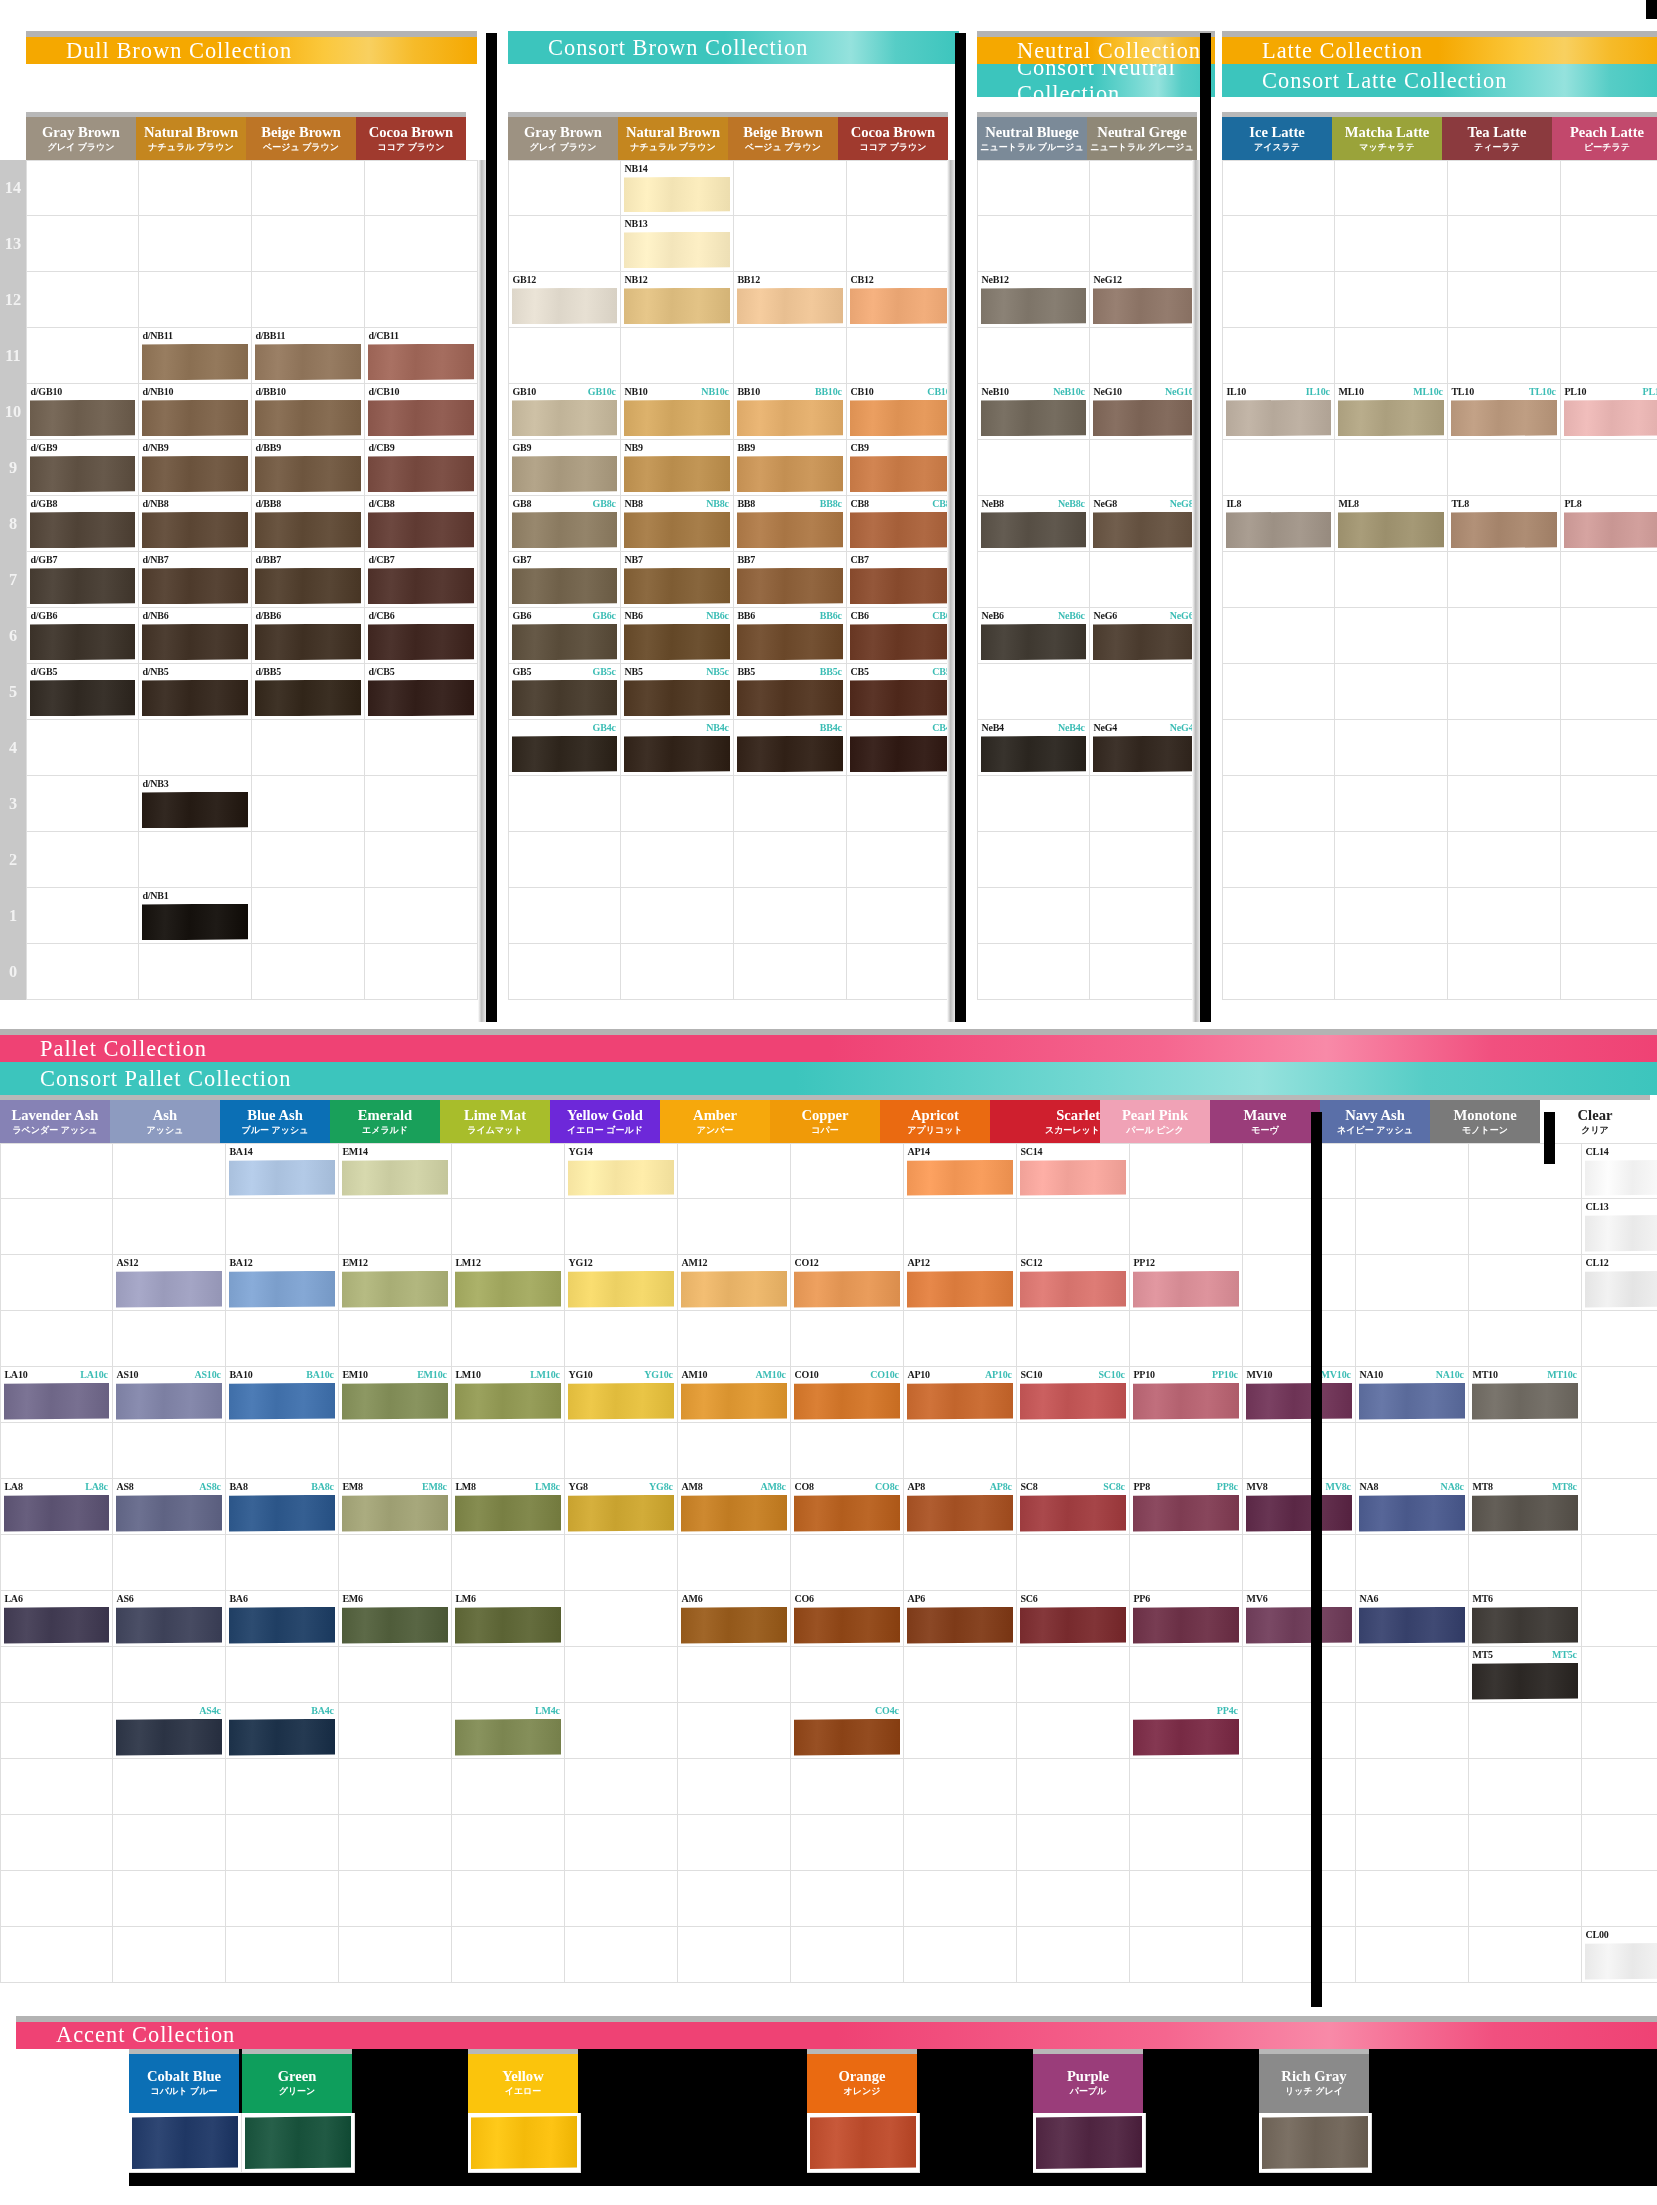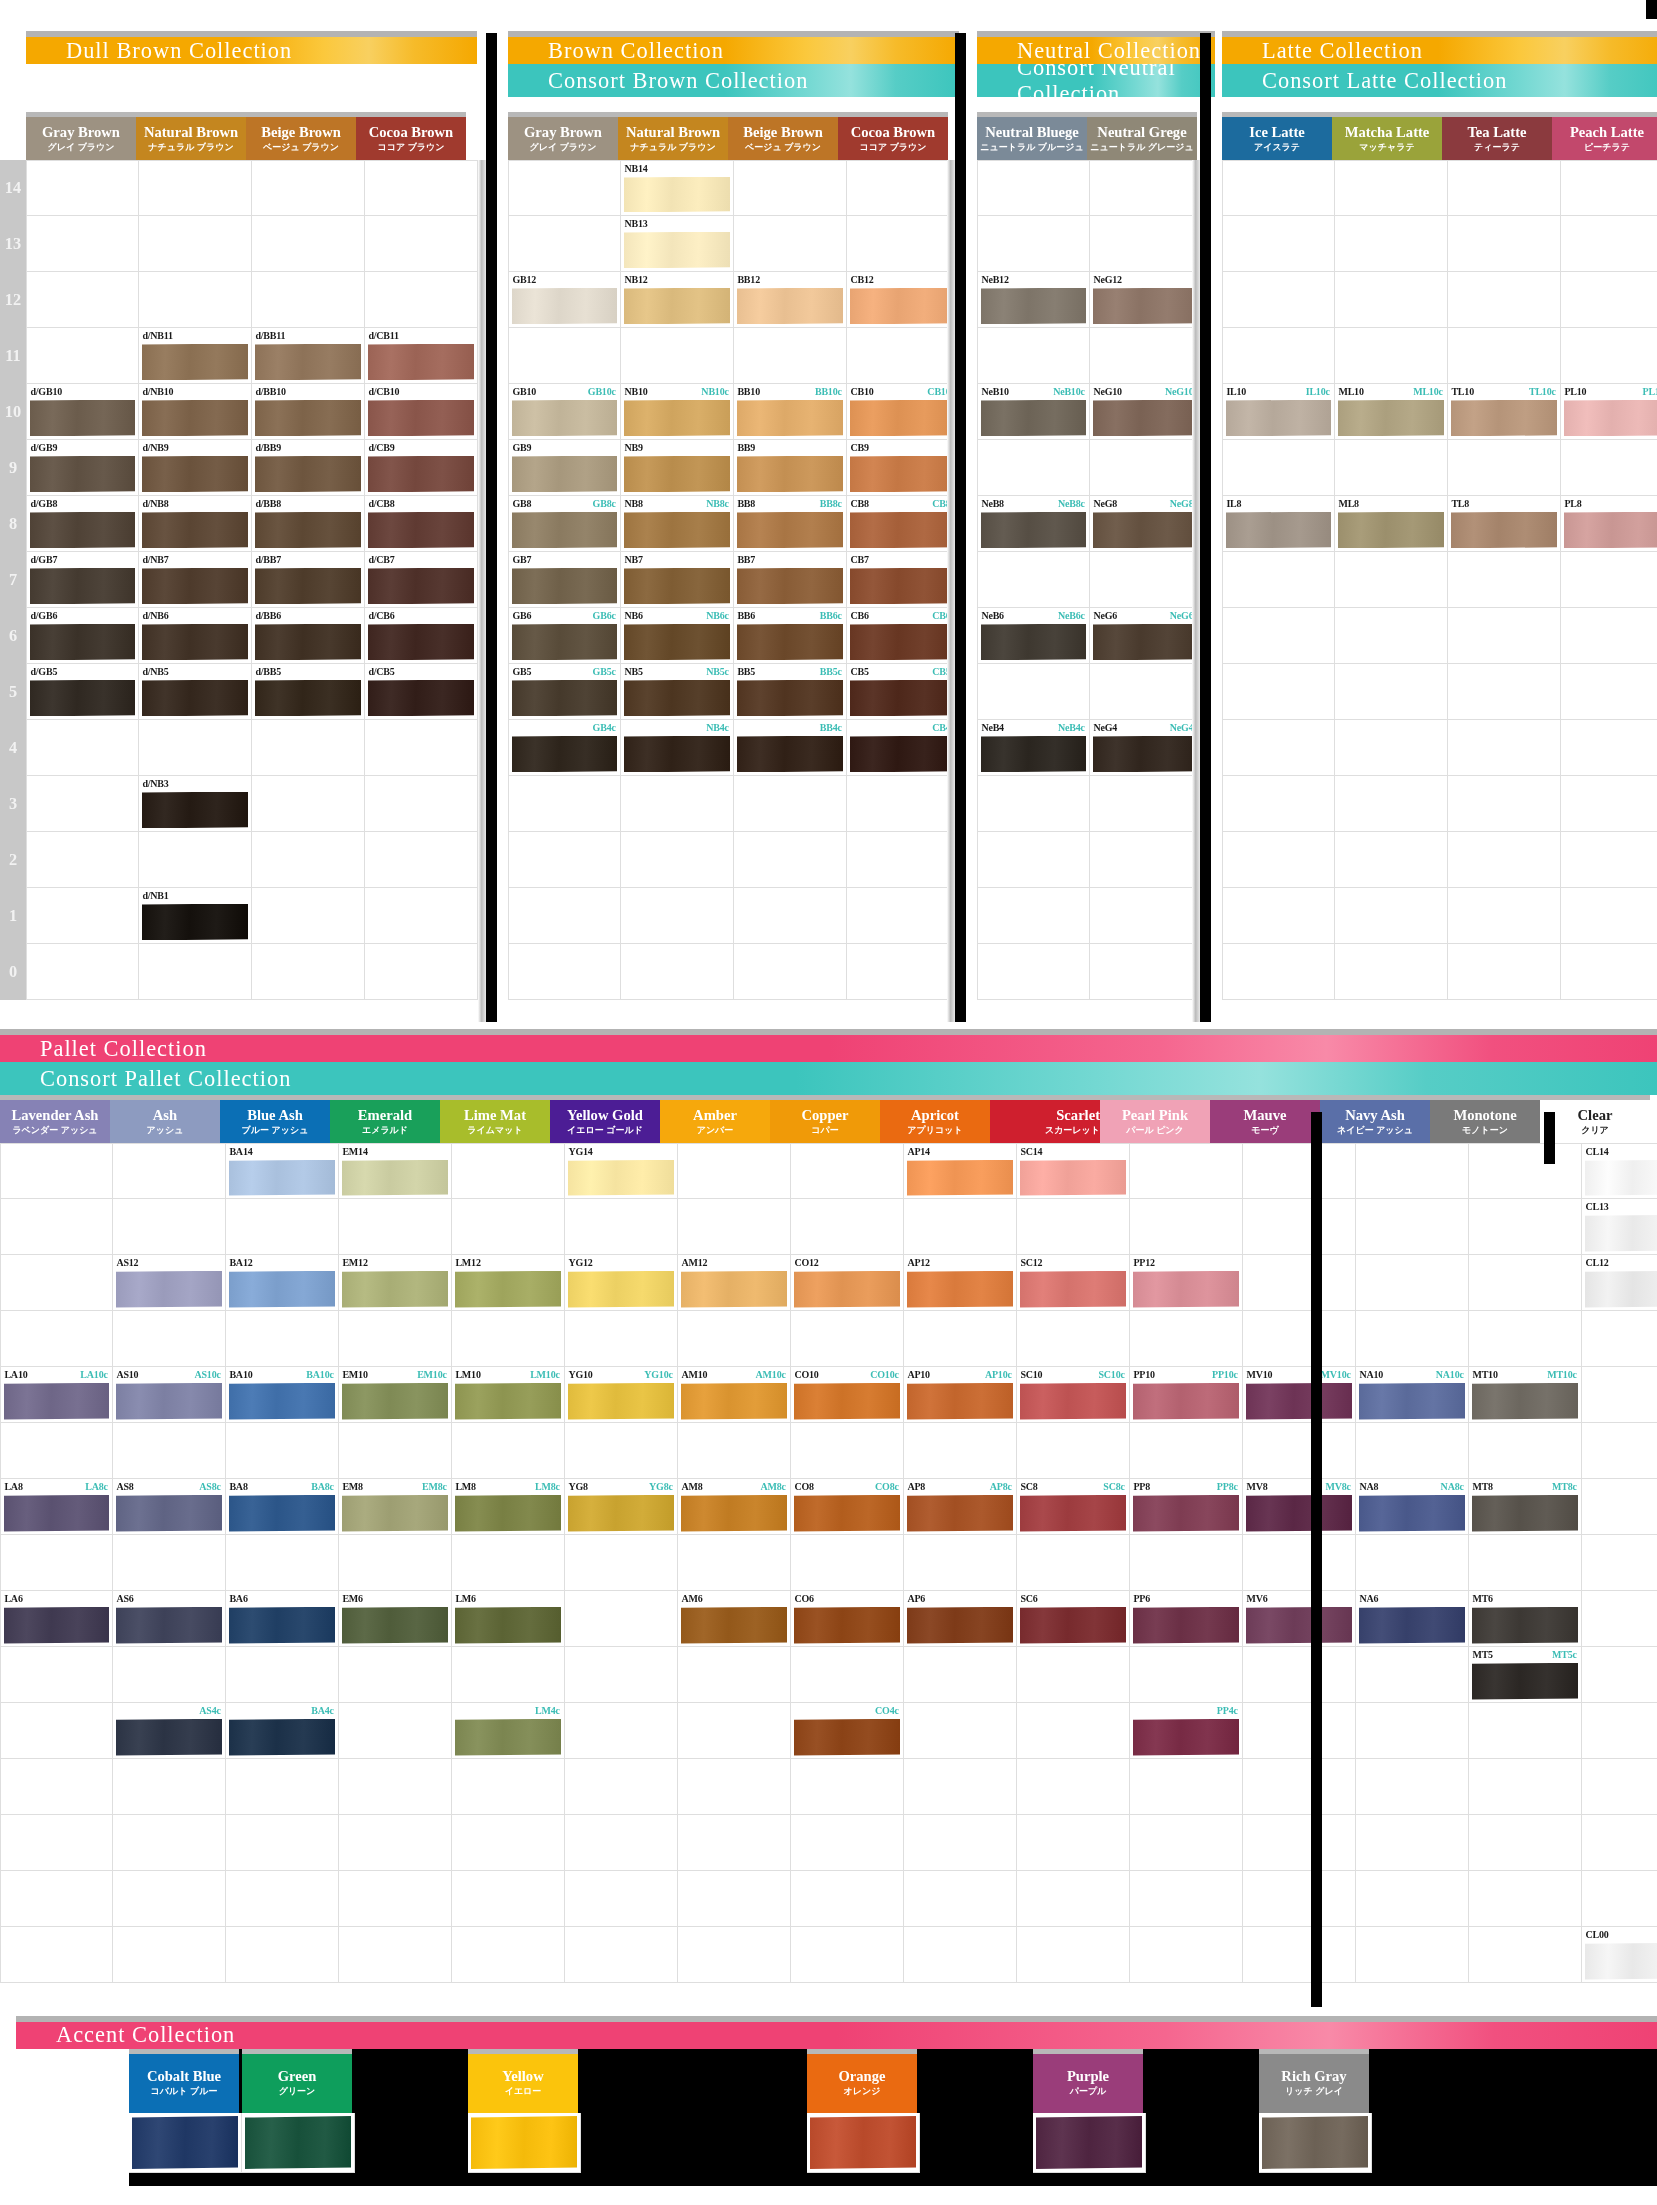--- a/index.html
+++ b/index.html
@@ -284,23 +284,20 @@
               <div class="cell"></div>
               <div class="cell"></div>
               <div class="cell"></div>
               <div class="cell"></div>
             </div>
           </div>
         </div>
       </div>
       <div class="collection" style="left: 508px; top: 0px;">
         <div class="col-banners" style="width: 451px; position: absolute; top: 31px;">
-          <div class="banner gold">
-            <span>Brown Collection</span>
-          </div>
           <div class="banner teal">
             <span>Consort Brown Collection</span>
           </div>
         </div>
         <div style="position: absolute; top: 112px;">
           <div class="col-headers">
             <div class="chead" style="background: rgb(157, 146, 130);">
               <div class="en">Gray Brown</div>
               <div class="jp">グレイ ブラウン</div>
             </div>
@@ -781,21 +778,21 @@
             <div class="jp">ブルー アッシュ</div>
           </div>
           <div class="chead" style="background: rgb(25, 160, 90);">
             <div class="en">Emerald</div>
             <div class="jp">エメラルド</div>
           </div>
           <div class="chead" style="background: rgb(168, 189, 43);">
             <div class="en">Lime Mat</div>
             <div class="jp">ライムマット</div>
           </div>
-          <div class="chead" style="background: #4c1d95;">
+          <div class="chead" style="background: #6d28d9;">
             <div class="en">Yellow Gold</div>
             <div class="jp">イエロー ゴールド</div>
           </div>
           <div class="chead" style="background: rgb(246, 168, 12);">
             <div class="en">Amber</div>
             <div class="jp">アンバー</div>
           </div>
           <div class="chead" style="background: rgb(240, 154, 8);">
             <div class="en">Copper</div>
             <div class="jp">コパー</div>

